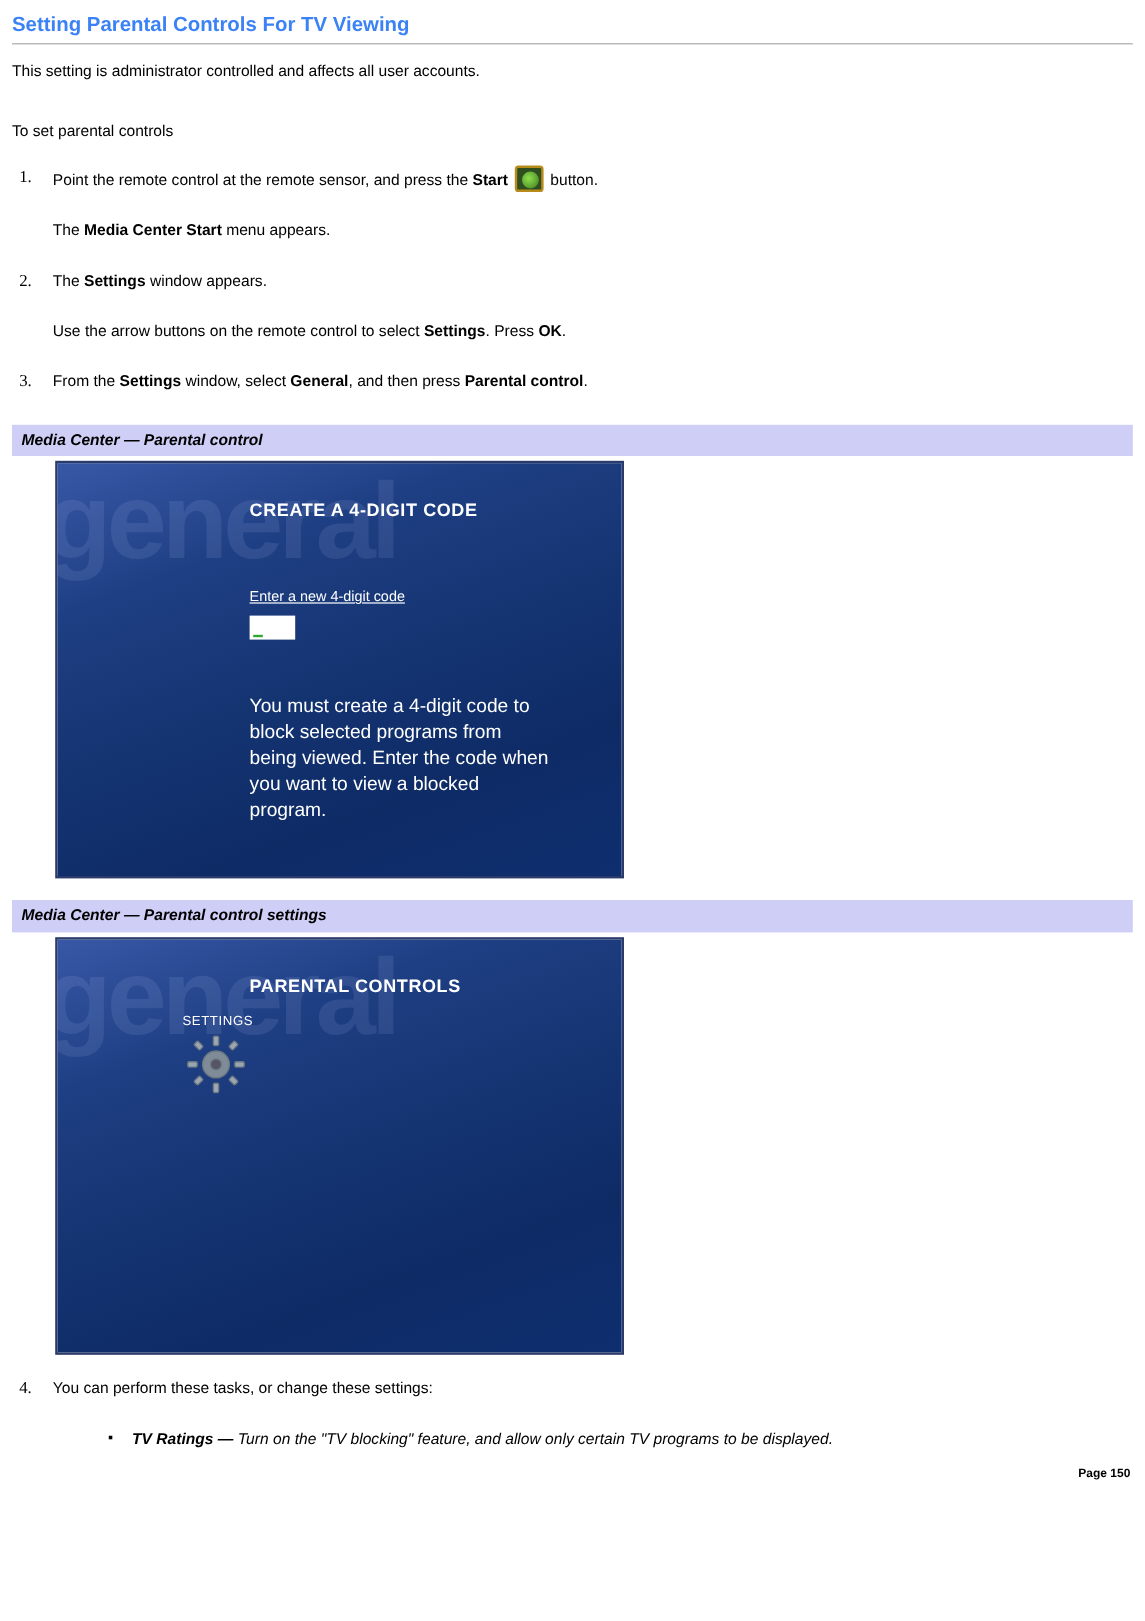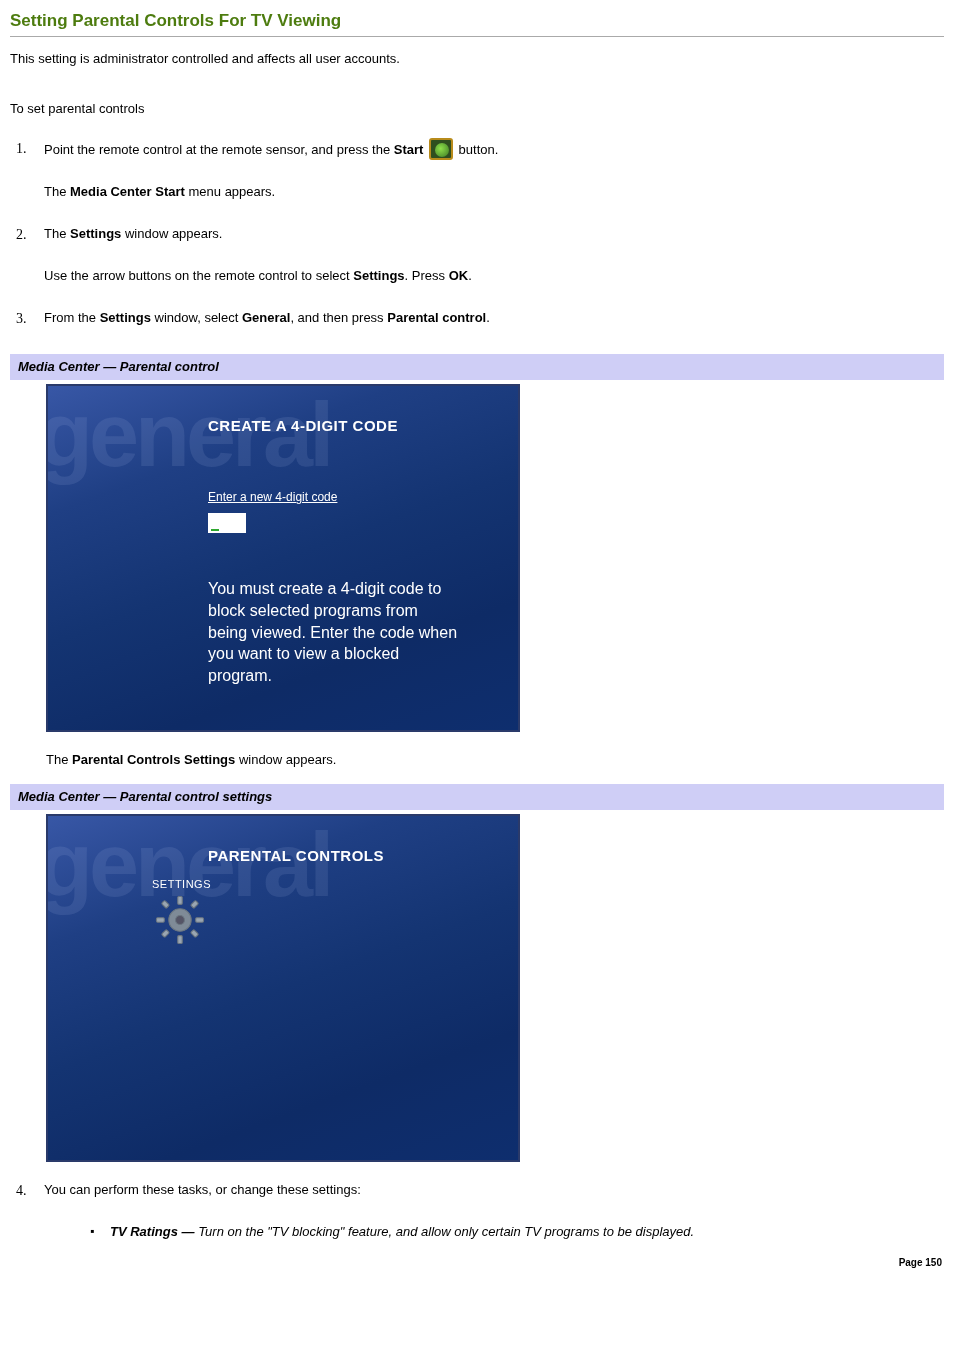--- a/index.html
+++ b/index.html
@@ -7,21 +7,21 @@
     font-family: Verdana, Arial, sans-serif;
     font-size: 13px;
     color: #000;
     margin: 0;
     padding: 8px 10px 30px 10px;
     width: 954px;
     line-height: 1.55;
     position: relative;
   }
   h2.page-title {
-    color: #4d7c0f;
+    color: #3b82f6;
     font-size: 17px;
     font-weight: bold;
     margin: 0 0 4px 0;
     padding-bottom: 2px;
     border-bottom: 1px solid #aaa;
   }
   p.intro { margin: 12px 0 30px 0; }
   .subheading { font-weight: normal; margin: 24px 0 18px 0; }
   ol.steps { list-style: none; padding: 0; margin: 0; }
   ol.steps > li { display: flex; margin-bottom: 0; }
@@ -213,23 +213,20 @@
   <div class="watermark">general</div>
   <div class="shot-title">CREATE A 4-DIGIT CODE</div>
   <div class="shot-body">
     <div class="shot-label">Enter a new 4-digit code</div>
     <div class="code-input"></div>
   </div>
   <div class="shot-explain">You must create a 4-digit code to block selected programs from being viewed. Enter the code when you want to view a blocked program.</div>
 </div>
 
 <div style="margin-left:36px;">
-  <p>
-    <span>The </span><b>Parental Controls Settings</b><span> window appears.</span>
-  </p>
 </div>
 
 <div class="caption-bar">Media Center — Parental control settings</div>
 <div class="screenshot two">
   <div class="watermark">general</div>
   <div class="shot-title">PARENTAL CONTROLS</div>
   <div class="settings-label">SETTINGS</div>
   <div class="gear-icon">
     <svg viewBox="0 0 100 100">
       <g fill="#9aa6b2" stroke="#6b7680" stroke-width="2">

